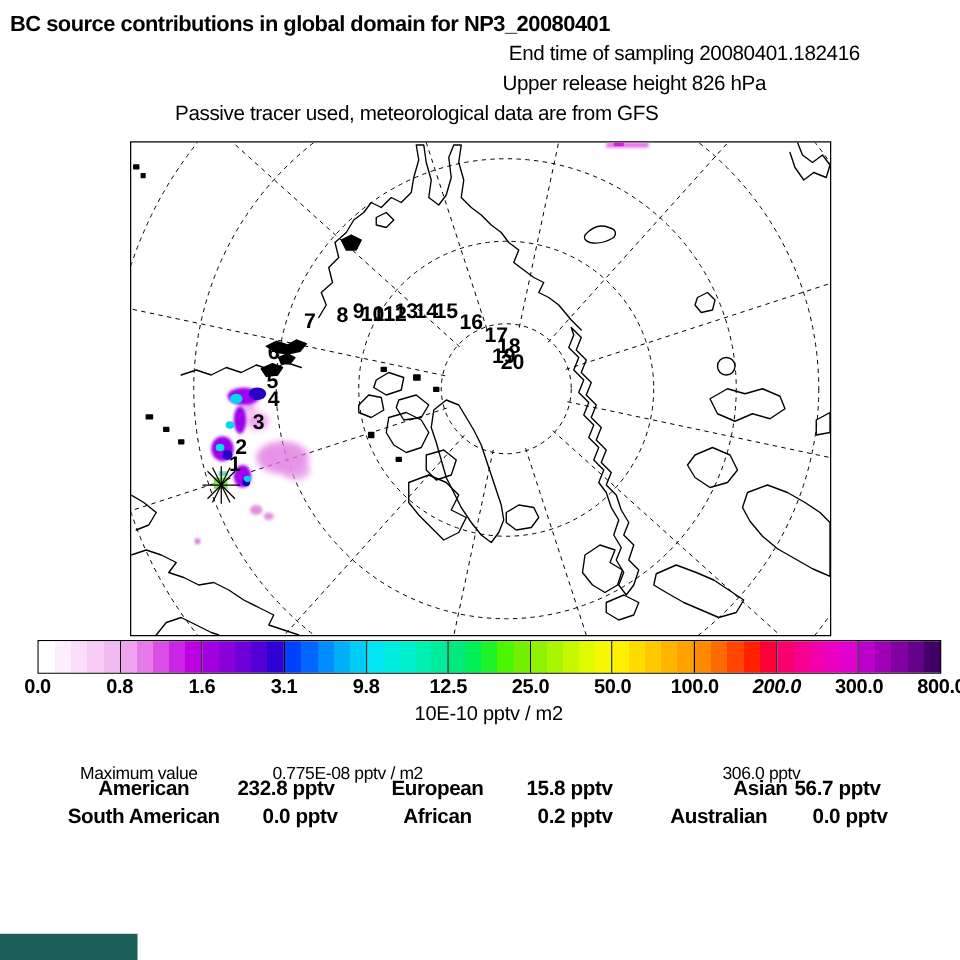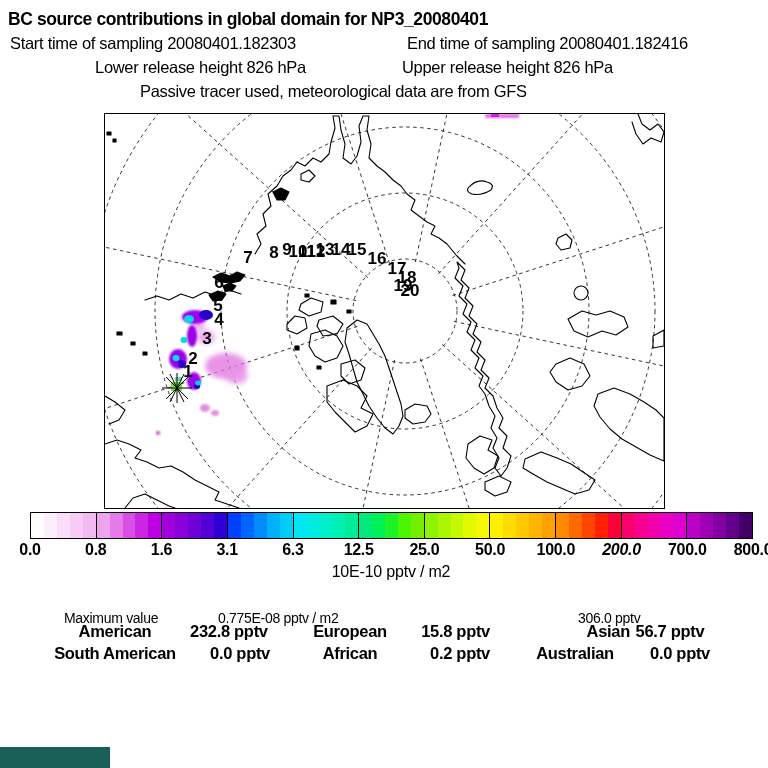--- a/index.html
+++ b/index.html
@@ -18,23 +18,21 @@
   .stat1{font-size:14px;letter-spacing:-0.3px;margin-top:12px;}
   .scell{position:absolute;font-size:16.5px;letter-spacing:-0.3px;white-space:nowrap;font-weight:bold;}
   #footer-patch{position:absolute;left:0;top:747px;width:110px;height:21px;}
 </style>
 </head>
 <body>
 
 <div id="canvas">
 
   <div class="abs title" style="left:8px;top:9px">BC  source contributions in global domain for NP3_20080401</div>
-  <div class="abs hline" style="left:10px;top:34px">Start time of sampling 20080401.182303</div>
   <div class="abs hline" style="left:407px;top:34px">End time of sampling 20080401.182416</div>
-  <div class="abs hline" style="left:95px;top:58px">Lower release height  826 hPa</div>
   <div class="abs hline" style="left:402px;top:58px">Upper release height  826 hPa</div>
   <div class="abs hline" style="left:140px;top:82px">Passive tracer used, meteorological data are from GFS</div>
 
   <div id="map">
     <svg width="559" height="394" viewBox="0 0 559 394">
       <defs>
         <filter id="soft" x="-60%" y="-60%" width="220%" height="220%">
             <feGaussianBlur stdDeviation="2.4"></feGaussianBlur>
           </filter>
         <filter id="soft1" x="-60%" y="-60%" width="220%" height="220%">
@@ -190,27 +188,27 @@
       <div class="cseg" style="background: linear-gradient(to right, rgb(255, 239, 0) 0%, rgb(255, 239, 0) 20%, rgb(255, 220, 0) 20%, rgb(255, 220, 0) 40%, rgb(255, 200, 0) 40%, rgb(255, 200, 0) 60%, rgb(255, 180, 0) 60%, rgb(255, 180, 0) 80%, rgb(255, 162, 0) 80%, rgb(255, 162, 0) 100%);"></div>
       <div class="cseg" style="background: linear-gradient(to right, rgb(255, 138, 0) 0%, rgb(255, 138, 0) 20%, rgb(255, 106, 0) 20%, rgb(255, 106, 0) 40%, rgb(255, 69, 0) 40%, rgb(255, 69, 0) 60%, rgb(255, 33, 0) 60%, rgb(255, 33, 0) 80%, rgb(252, 0, 56) 80%, rgb(252, 0, 56) 100%);"></div>
       <div class="cseg" style="background: linear-gradient(to right, rgb(249, 0, 108) 0%, rgb(249, 0, 108) 20%, rgb(246, 0, 144) 20%, rgb(246, 0, 144) 40%, rgb(242, 0, 172) 40%, rgb(242, 0, 172) 60%, rgb(234, 0, 194) 60%, rgb(234, 0, 194) 80%, rgb(222, 0, 208) 80%, rgb(222, 0, 208) 100%);"></div>
       <div class="cseg" style="background: linear-gradient(to right, rgb(187, 0, 201) 0%, rgb(187, 0, 201) 20%, rgb(159, 0, 182) 20%, rgb(159, 0, 182) 40%, rgb(130, 0, 162) 40%, rgb(130, 0, 162) 60%, rgb(100, 0, 140) 60%, rgb(100, 0, 140) 80%, rgb(66, 0, 102) 80%, rgb(66, 0, 102) 100%);"></div>
     </div>
   <div id="cticks">
       <span class="ctick" style="left: 30px;">0.0</span>
       <span class="ctick" style="left: 95.7273px;">0.8</span>
       <span class="ctick" style="left: 161.455px;">1.6</span>
       <span class="ctick" style="left: 227.182px;">3.1</span>
-      <span class="ctick" style="left: 292.909px;">6.3</span>
+      <span class="ctick" style="left: 292.909px;">9.8</span>
       <span class="ctick" style="left: 358.636px;">12.5</span>
       <span class="ctick" style="left: 424.364px;">25.0</span>
       <span class="ctick" style="left: 490.091px;">50.0</span>
       <span class="ctick" style="left: 555.818px;">100.0</span>
       <span class="ctick" style="left: 621.545px; font-style: italic;">200.0</span>
-      <span class="ctick" style="left: 687.273px;">700.0</span>
+      <span class="ctick" style="left: 687.273px;">300.0</span>
       <span class="ctick" style="left: 753px;">800.0</span>
     </div>
   <div class="cunits">10E-10 pptv / m2</div>
 
   <div class="abs stat1" style="left:64px;top:598px">Maximum value</div>
   <div class="abs stat1" style="left:218px;top:598px">0.775E-08 pptv / m2</div>
   <div class="abs stat1" style="left:578px;top:598px">306.0 pptv</div>
   <div id="statrows">
       <span class="scell" style="left: 40px; width: 150px; top: 622px; text-align: center;">American</span>
       <span class="scell" style="left: 190px; width: 80px; top: 622px; text-align: left;">232.8 pptv</span>

